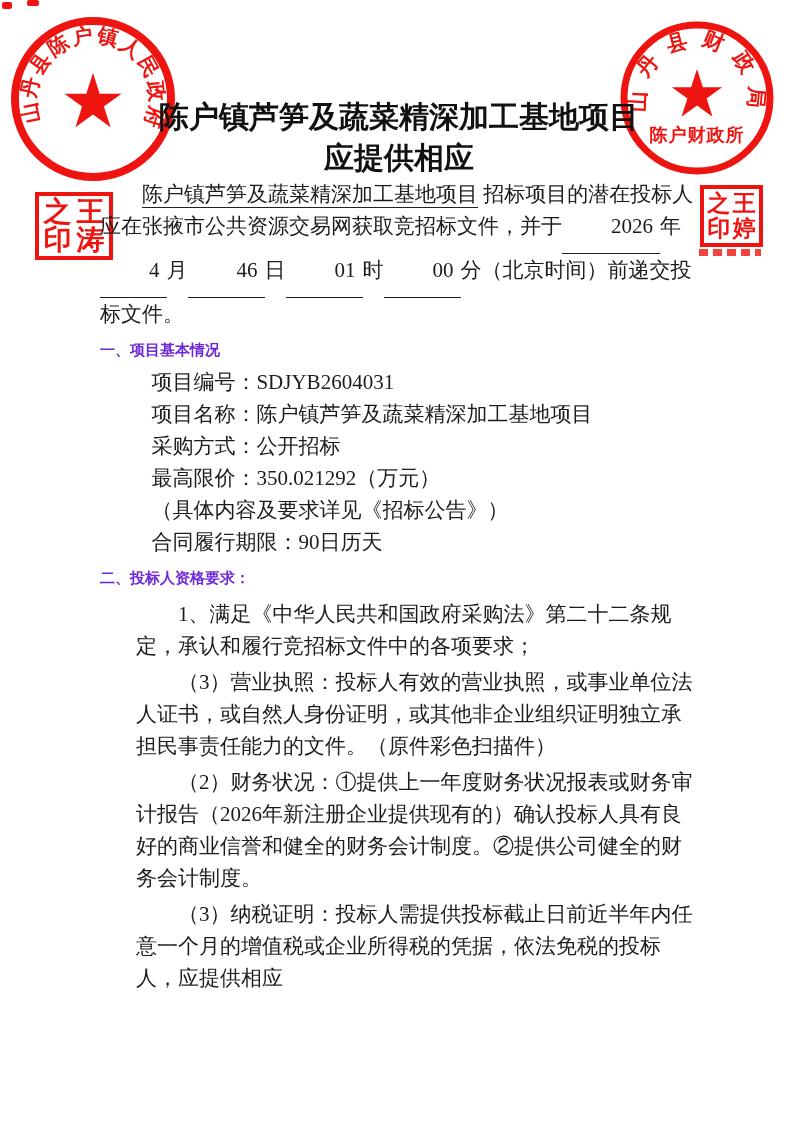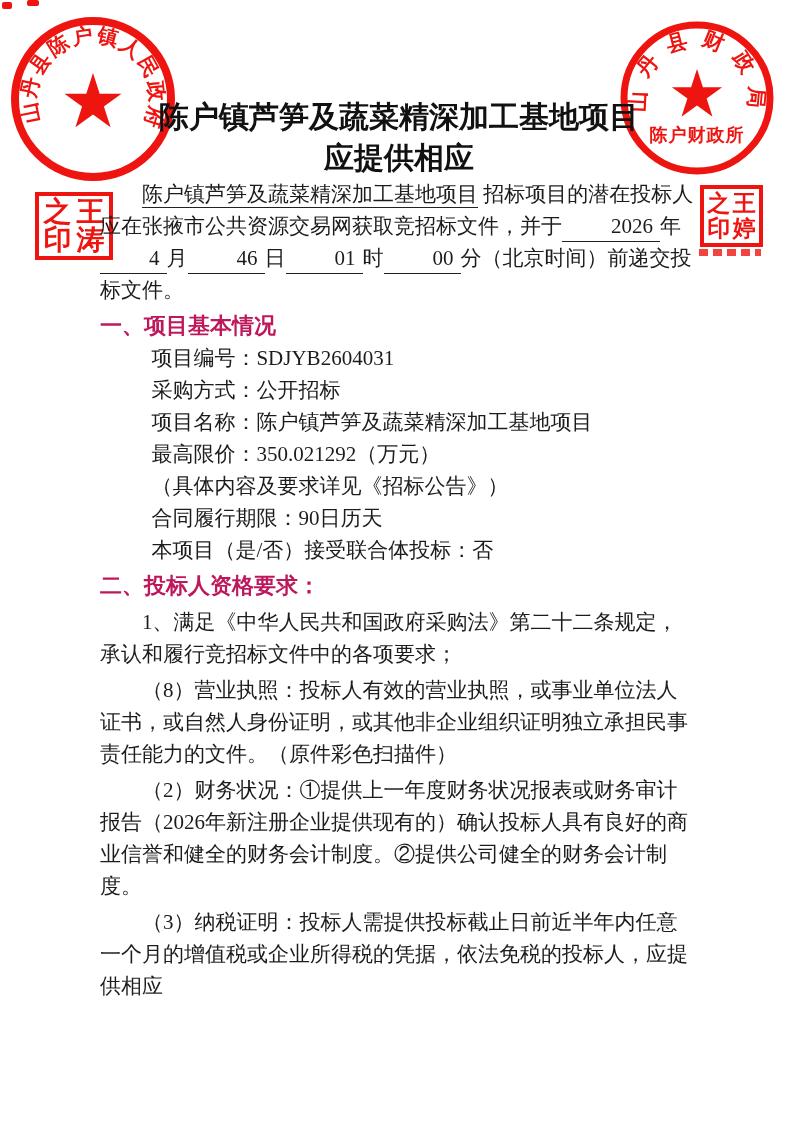--- a/index.html
+++ b/index.html
@@ -16,29 +16,29 @@
   .title{
     margin:0;text-align:center;
     font-family:"Liberation Sans","DejaVu Sans",sans-serif;
     font-weight:bold;font-size:30px;line-height:41px;color:#111;
   }
   .doc p{margin:0;font-size:21px;line-height:32px;}
   .intro{margin-top:4px;text-indent:2em;}
   .sec-head{
     margin:4px 0 0 0;
     font-family:"Liberation Sans","DejaVu Sans",sans-serif;
-    font-weight:bold;font-size:22px;line-height:32px;color:#be185d;
+    font-weight:bold;font-size:15px;line-height:32px;color:#6d28d9;
   }
   .sec1 p{text-indent:2.45em;}
-  .sec2 p{text-indent:2em;margin-top:4px !important;}
+  .sec2 p{text-indent:2em;margin-top:4px !important;margin-left:36px;}
   .u-proj{border-bottom:1.5px solid #222;padding-bottom:1px;}
   .blank{
     display:inline-block;text-align:left;
     border-bottom:1.5px solid #222;
-    padding:0 7px 0 7px;line-height:29px;
+    padding:0 7px 12px 7px;line-height:29px;
   }
   .blank.w-year{min-width:44px;}
   .blank.w-sm{min-width:22px;}
   .round-seal{position:absolute;}
   .sq-seal{
     position:absolute;box-sizing:border-box;
     border:4px solid #ee1511;background:transparent;
     display:grid;grid-template-columns:1fr 1fr;
     align-items:center;justify-items:center;
     font-family:"Liberation Serif","DejaVu Serif",serif;
@@ -104,30 +104,29 @@
     <h1 class="title">
       <span>陈户镇芦笋及蔬菜精深加工基地项目</span><br>
       <span>应提供相应</span>
     </h1>
 
     <p class="intro"><span class="u-proj">陈户镇芦笋及蔬菜精深加工基地项目</span><span> 招标项目的潜在投标人应在张掖市公共资源交易网获取竞招标文件，并于</span><span class="blank w-year">2026</span><span>年</span><span class="blank w-sm">4</span><span>月</span><span class="blank w-sm">46</span><span>日</span><span class="blank w-sm">01</span><span>时</span><span class="blank w-sm">00</span><span>分</span><span>（北京时间）前递交投标文件。</span></p>
 
     <div class="sec1">
       <h2 class="sec-head">一、项目基本情况</h2>
       <p>项目编号：SDJYB2604031</p>
+      <p>项目名称：陈户镇芦笋及蔬菜精深加工基地项目</p>
       <p>采购方式：公开招标</p>
-      <p>项目名称：陈户镇芦笋及蔬菜精深加工基地项目</p>
       <p>最高限价：350.021292（万元）</p>
       <p>（具体内容及要求详见《招标公告》）</p>
       <p>合同履行期限：90日历天</p>
-      <p>本项目（是/否）接受联合体投标：否</p>
     </div>
 
     <div class="sec2">
       <h2 class="sec-head">二、投标人资格要求：</h2>
       <p>1、满足《中华人民共和国政府采购法》第二十二条规定，承认和履行竞招标文件中的各项要求；</p>
-      <p>（8）营业执照：投标人有效的营业执照，或事业单位法人证书，或自然人身份证明，或其他非企业组织证明独立承担民事责任能力的文件。（原件彩色扫描件）</p>
+      <p>（3）营业执照：投标人有效的营业执照，或事业单位法人证书，或自然人身份证明，或其他非企业组织证明独立承担民事责任能力的文件。（原件彩色扫描件）</p>
       <p>（2）财务状况：①提供上一年度财务状况报表或财务审计报告（2026年新注册企业提供现有的）确认投标人具有良好的商业信誉和健全的财务会计制度。②提供公司健全的财务会计制度。</p>
       <p>（3）纳税证明：投标人需提供投标截止日前近半年内任意一个月的增值税或企业所得税的凭据，依法免税的投标人，应提供相应</p>
     </div>
   </div>
 
 </div>
 
 </body></html>

